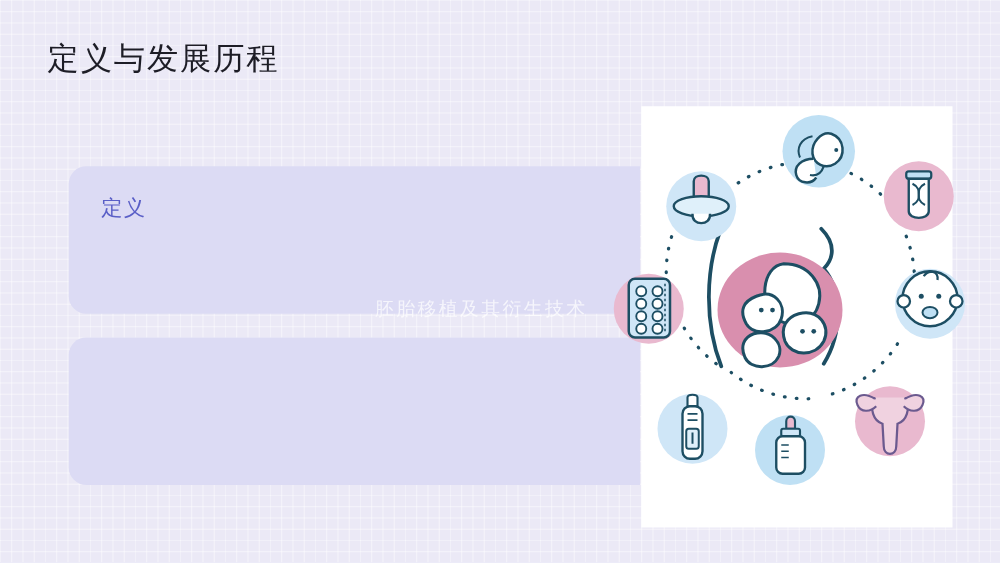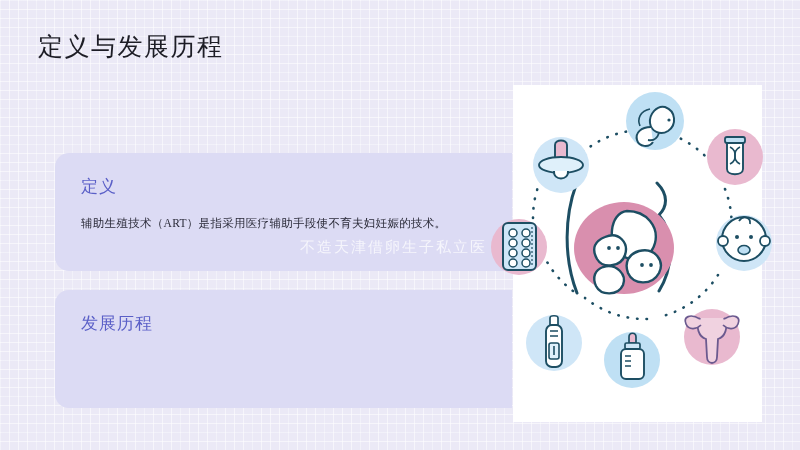--- a/index.html
+++ b/index.html
@@ -37,21 +37,20 @@
 
   
   .card {
     position: absolute;
     left: 55px;
     width: 457px;
     background: #dcdbf4;
     border-radius: 14px 0 0 14px;
     box-sizing: border-box;
     padding: 22px 30px 36px 26px;
-    margin-top: 20px;
   }
   .card-def      { top: 133px; height: 118px; }
   .card-history  { top: 270px; height: 118px; }
 
   .card-heading {
     font-size: 17px;
     color: #5a5fc7;
     letter-spacing: 1px;
     margin: 0 0 14px 0;
     font-family: "Liberation Serif", "DejaVu Serif", serif;
@@ -92,28 +91,26 @@
 </style>
 </head>
 <body>
 
 <div class="slide-bg"></div>
 
 <div class="slide-title">定义与发展历程</div>
 
 <div class="card card-def">
   <div class="card-heading">定义</div>
-  <div class="card-body">辅助生殖技术（ART）是指采用医疗辅助手段使不育夫妇妊娠的技术。</div>
 </div>
 
 <div class="card card-history">
-  <div class="card-heading">发展历程</div>
 </div>
 
-<div class="watermark">不造天津借卵生子私立医</div>
+<div class="watermark">胚胎移植及其衍生技术</div>
 
 <div class="illus-card"></div>
 
 <svg class="illus-svg" viewBox="0 0 300 337">
   <g fill="none" stroke="#1d4e63" stroke-width="2.6" stroke-linecap="round" stroke-dasharray="0.5 9">
     <path d="M 96 67 A 96 96 0 0 1 161 45"></path>
     <path d="M 176 47 A 96 96 0 0 1 232 88"></path>
     <path d="M 238 104 A 96 96 0 0 1 238 174"></path>
     <path d="M 231 190 A 96 96 0 0 1 176 231"></path>
     <path d="M 160 234 A 96 96 0 0 1 98 213"></path>

